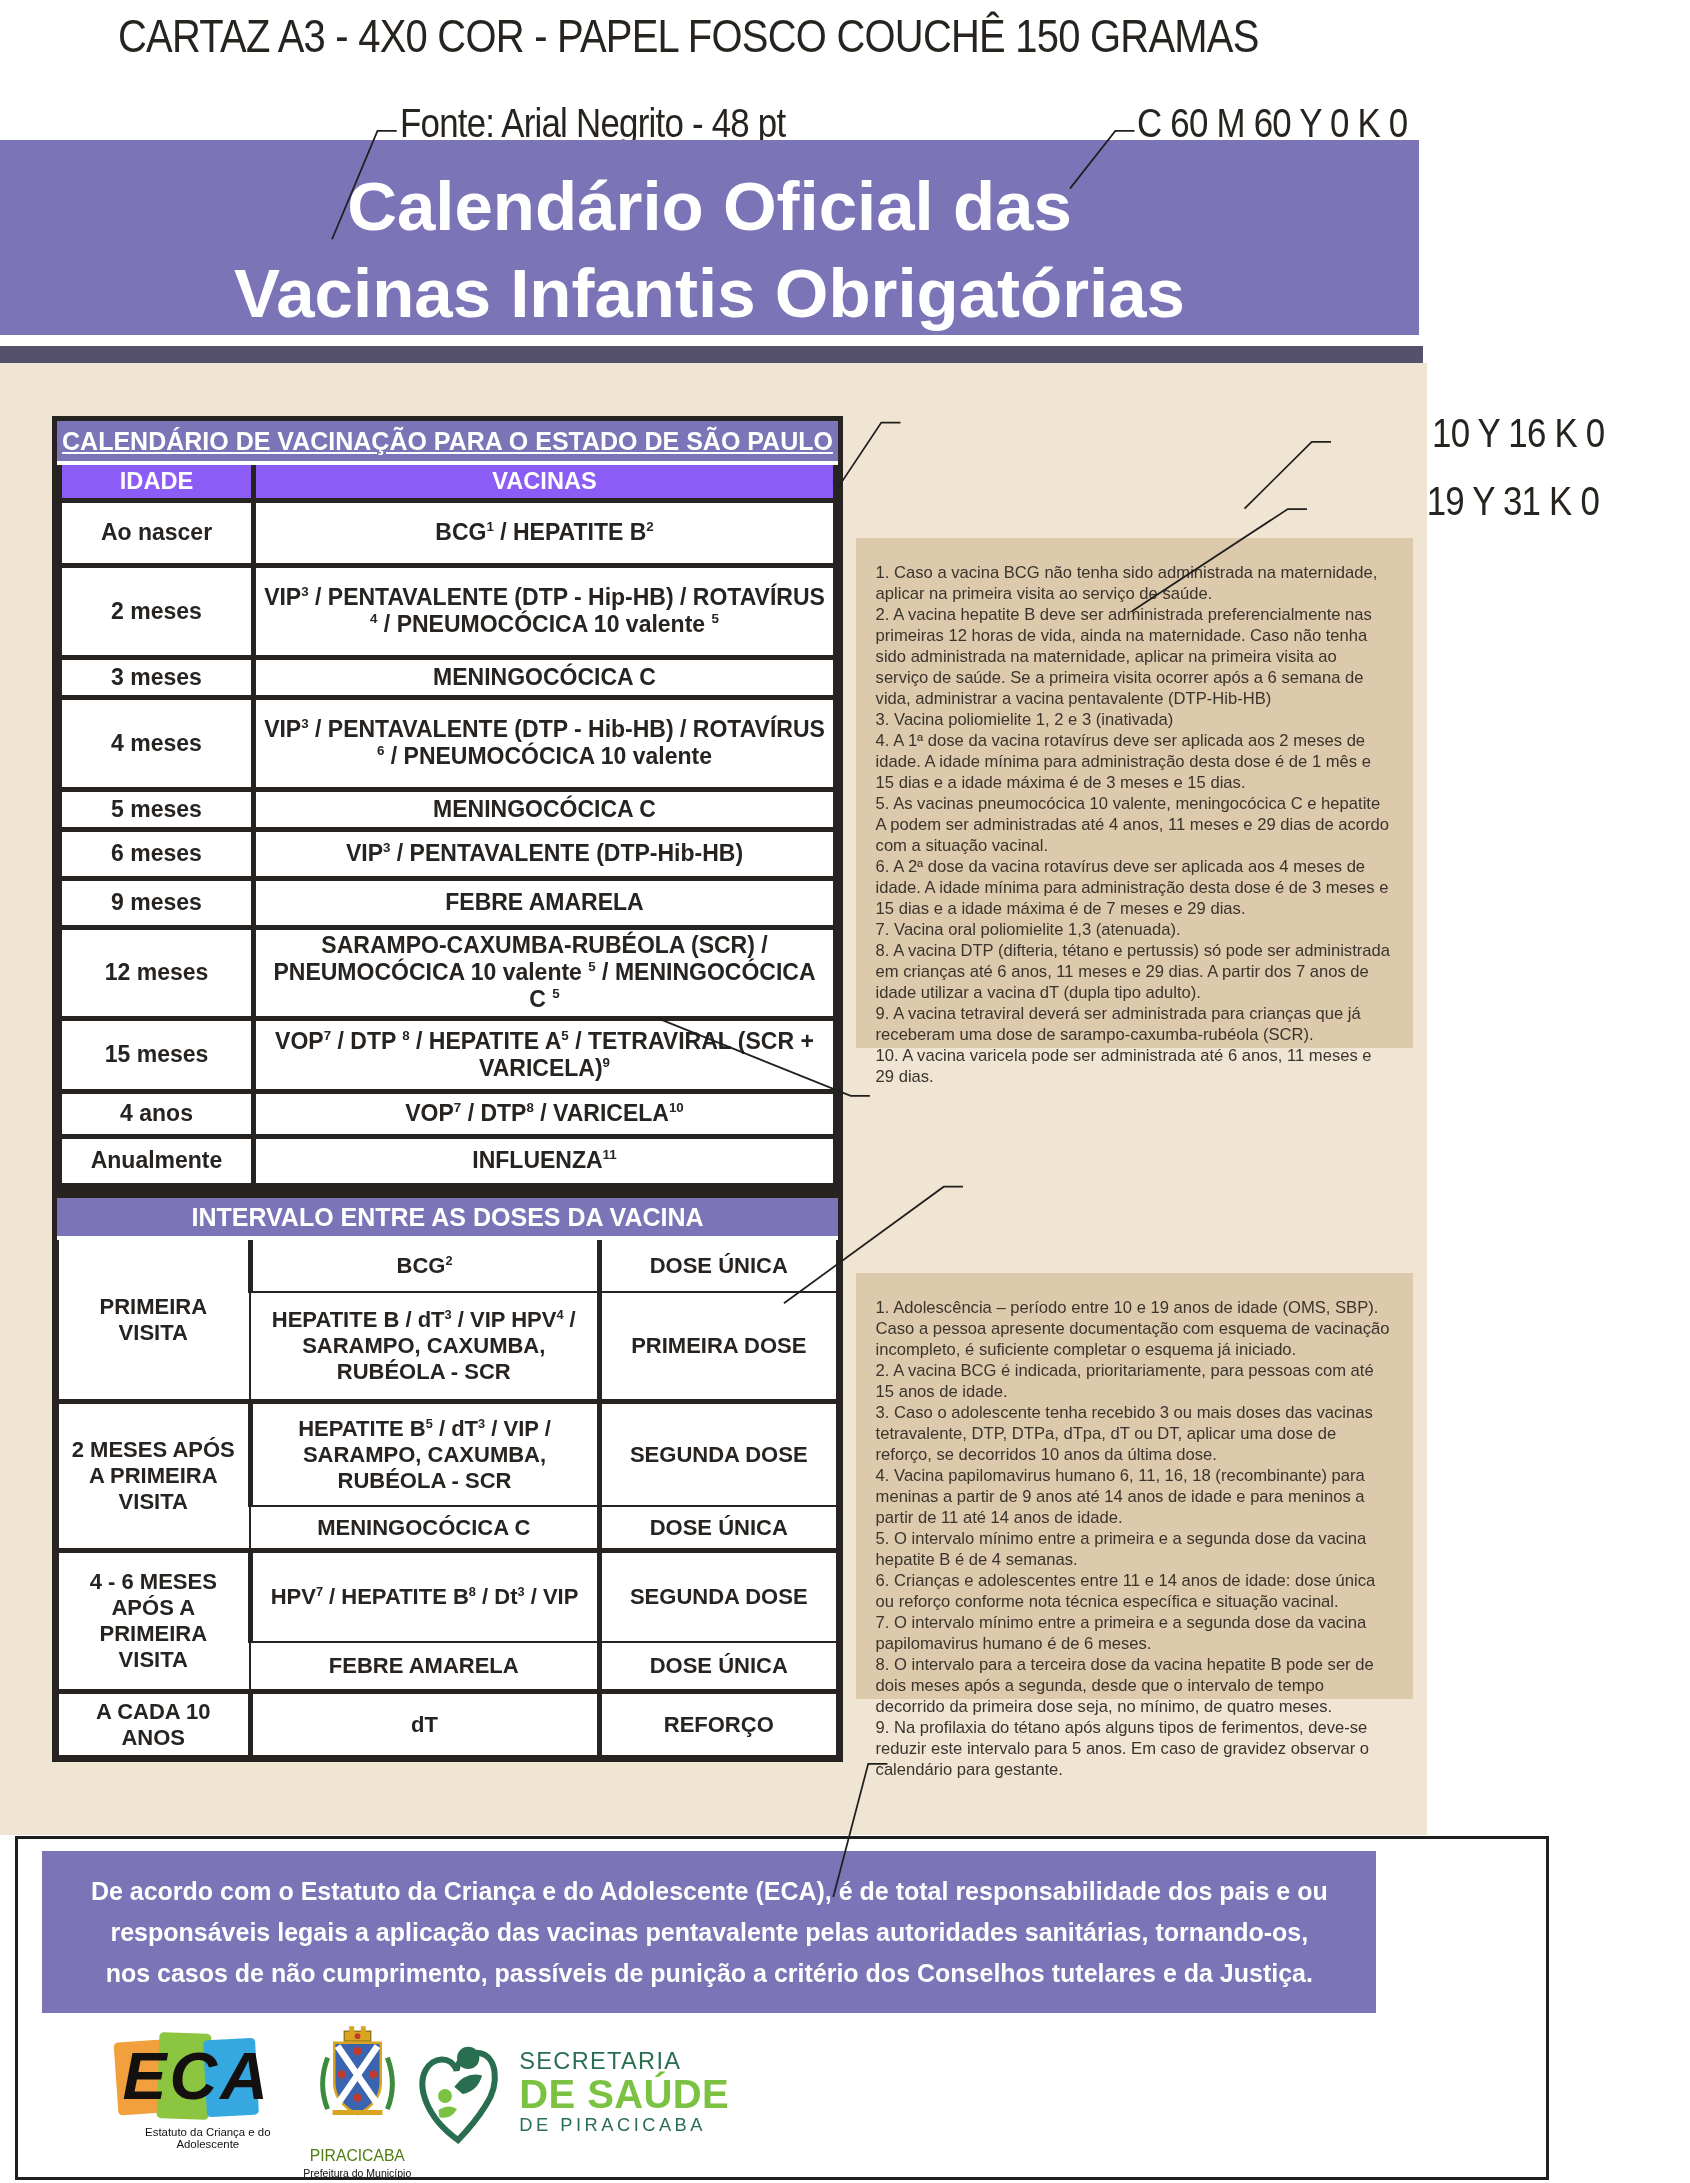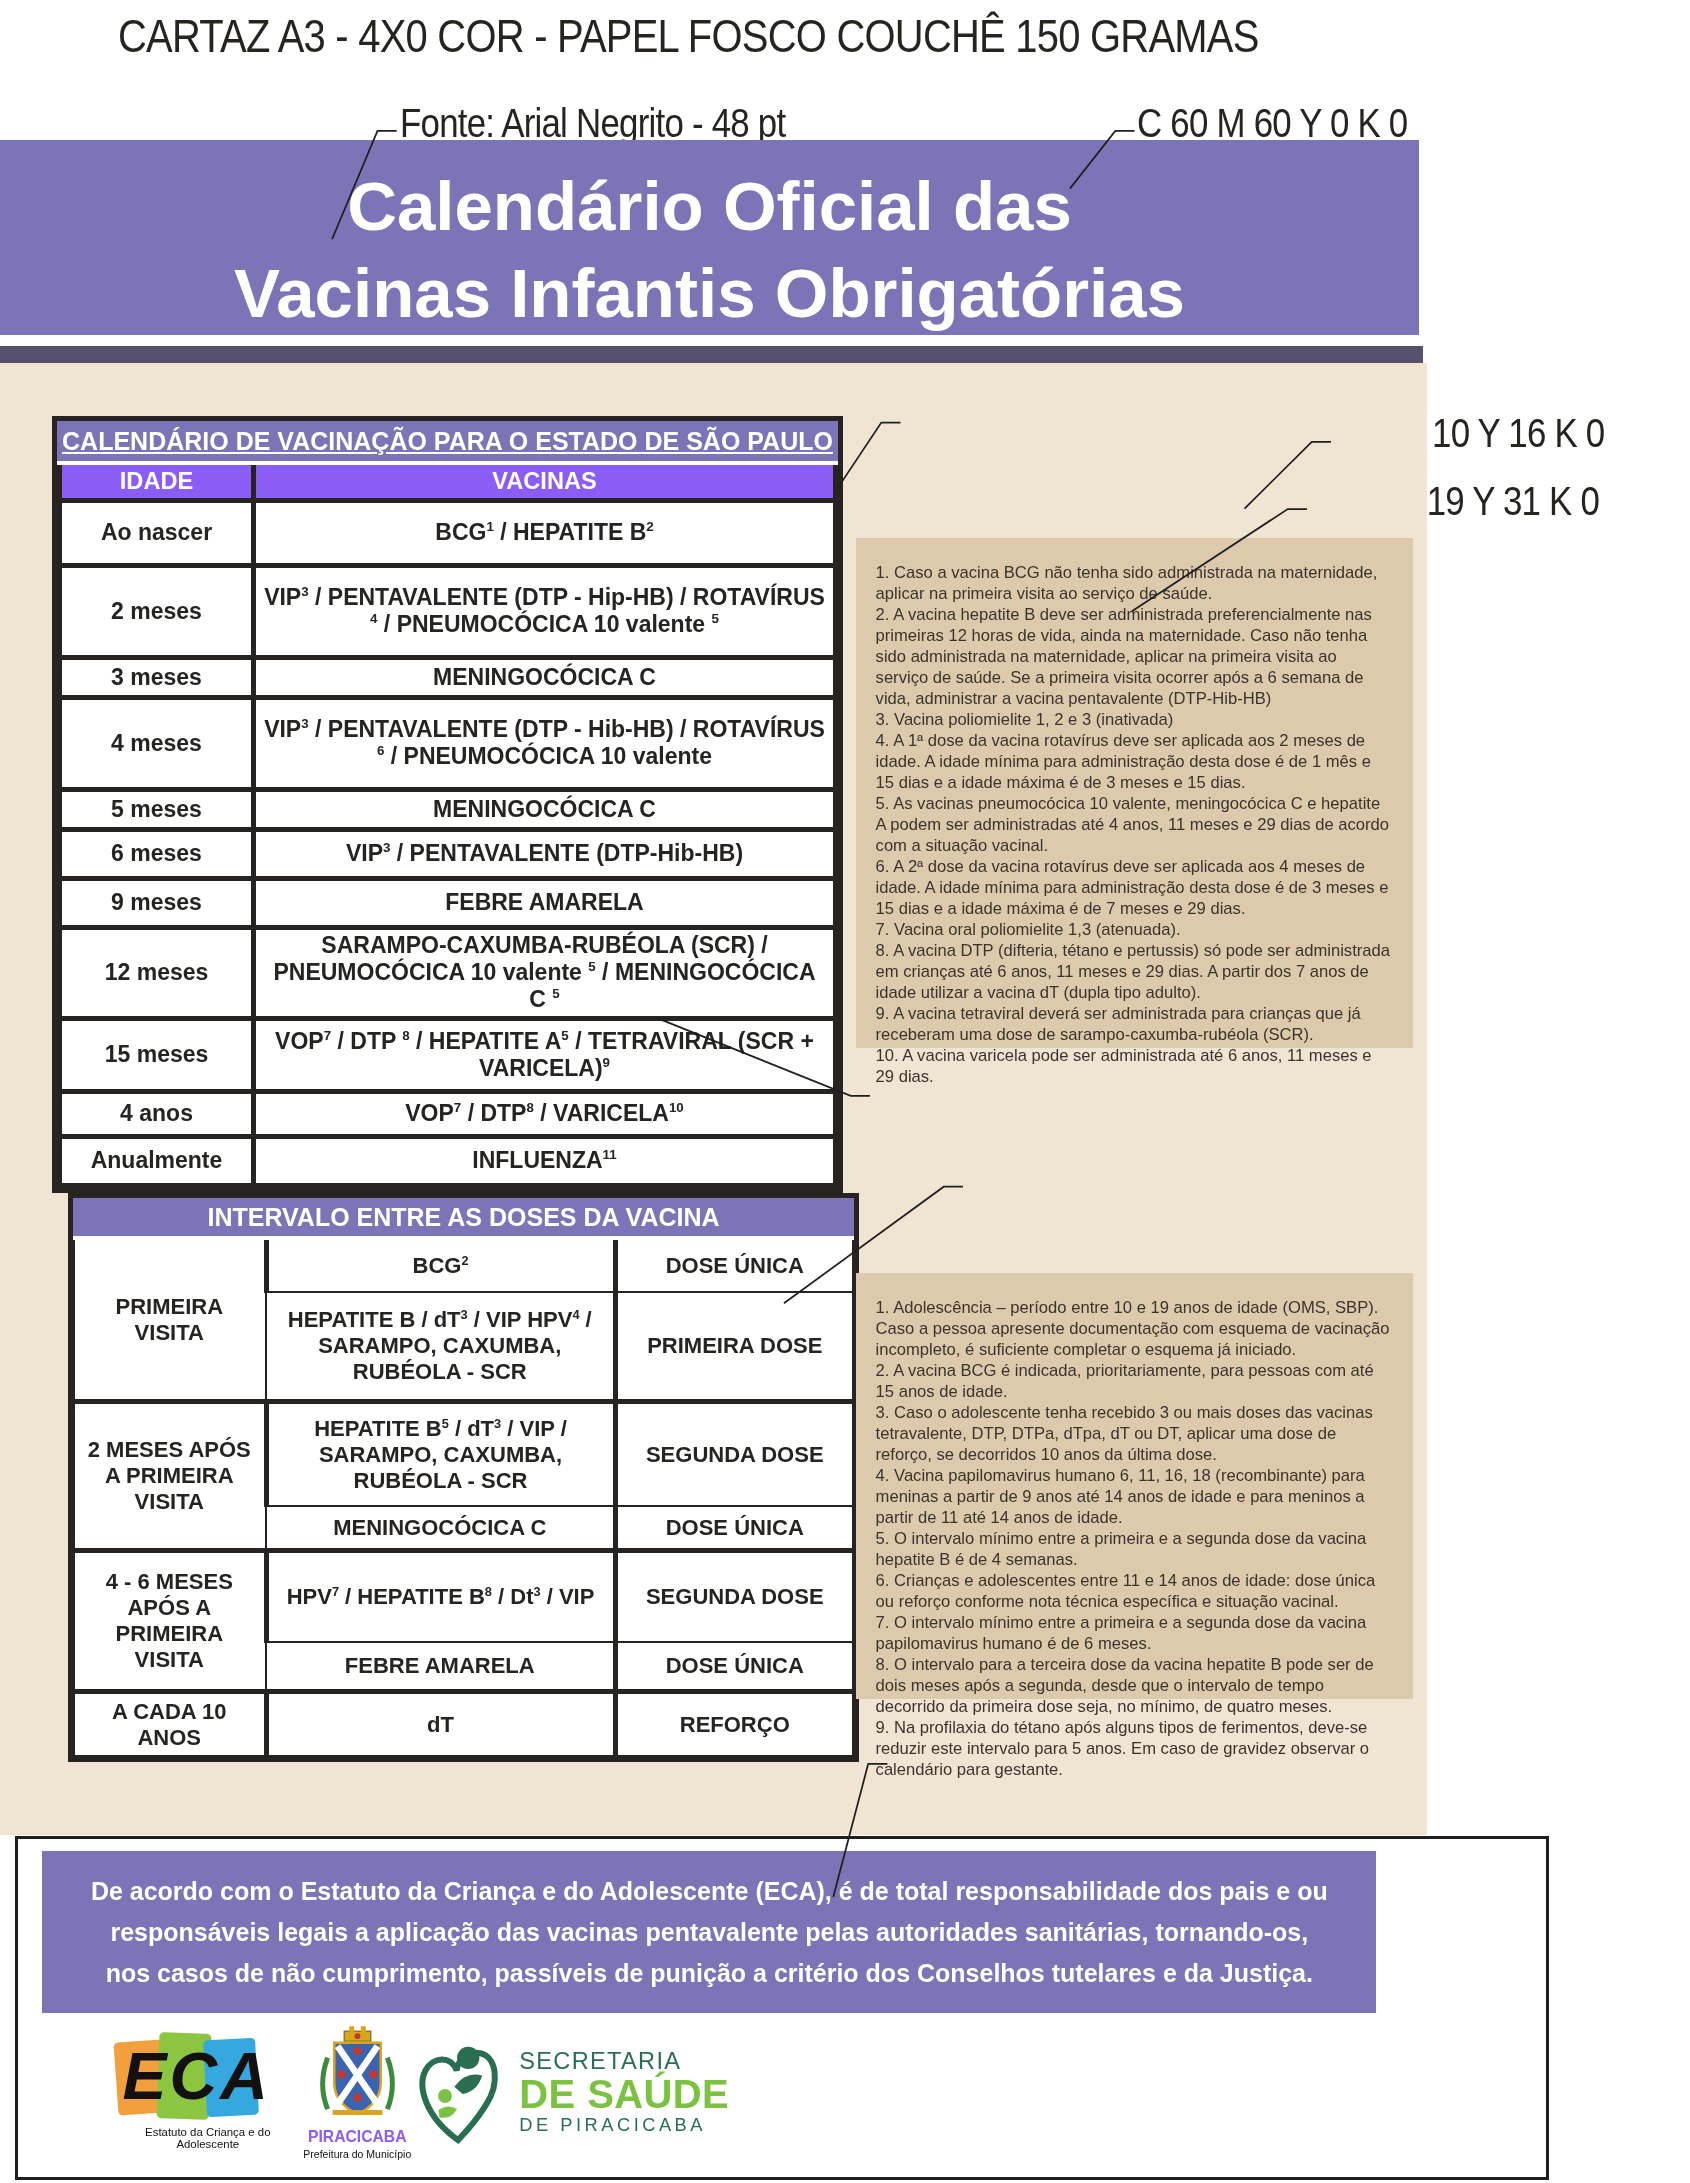--- a/index.html
+++ b/index.html
@@ -15,21 +15,21 @@
   #poster-header { position:absolute; left:0; top:140px; width:1419px; height:195px;
                    background:#7b74b7; text-align:center; color:#ffffff; font-weight:bold; }
   #poster-header .tl1 { font-size:69px; padding-top:27px; }
   #poster-header .tl2 { font-size:69px; padding-top:7.9px; }
   #header-strip { position:absolute; left:0; top:346px; width:1423px; height:17.5px; background:#55506b; }
   #beige-bg { position:absolute; left:0; top:363px; width:1427px; height:1472px; background:#f0e4d2; }
 
   
   .tbl-wrap { position:absolute; background:#ffffff; border:5.2px solid #262320; box-sizing:border-box; }
   #t1-wrap { left:52px; top:416px; width:791px; }
-  #t2-wrap { left:52px; top:1193px; width:791px;margin-left:16px; }
+  #t2-wrap { left:52px; top:1193px; width:791px; }
   .tbl-banner { background:#7b74b7; color:#ffffff; font-weight:bold; display:flex;
                 align-items:center; justify-content:center; text-align:center; }
   #t1-wrap .tbl-banner { height:40px; font-size:25px; margin-bottom:4.4px;text-decoration:underline; }
   #t2-wrap .tbl-banner { height:38px; font-size:25px; margin-bottom:4.4px; }
   table { width:100%; border-collapse:collapse; table-layout:fixed; }
   td,th { font-weight:bold; text-align:center; vertical-align:middle; color:#262320;
           padding:2.6px 7.9px; box-sizing:border-box; overflow:hidden; }
   #t1 td, #t1 th { border:5.2px solid #262320; }
   #t1 th { background:#8b5cf6; color:#ffffff; font-size:23.6px; height:28px; border-top:0; }
   #t1 td { font-size:23px; line-height:27px; }
@@ -69,21 +69,21 @@
   #eca-logo .s1 { left:0;   top:9.6px; width:49px; height:73px; background:#f2a03d; transform:rotate(-4deg); }
   #eca-logo .s2 { left:42px; top:1.7px;  width:52px; height:86px; background:#8cc640; transform:rotate(2deg); }
   #eca-logo .s3 { left:89px;top:7.9px; width:52px; height:77px; background:#35a8e0; transform:rotate(-3deg); }
   #eca-letters { position:absolute; left:6.1px; top:7px; font-size:66px; font-weight:900; font-style:italic;
                  letter-spacing:3.1px; color:#14100f; }
   #eca-caption { position:absolute; left:0; top:95px; width:183px; text-align:center;
                  font-size:11.4px; color:#14100f; }
 
   
   #pref-logo { position:absolute; left:282px; top:187px; width:114px; height:140px; text-align:center; }
-  #pref-name { font-size:15.7px; font-weight:bold; color:#8b5cf6; margin-top:1px; }
+  #pref-name { font-size:15.7px; font-weight:normal; color:#4d7c0f; margin-top:20px; }
   #pref-sub  { font-size:10.5px; color:#14100f; margin-top:1.7px; }
 
   
   #saude-logo { position:absolute; left:393px; top:192px; width:332px; height:131px; }
   #saude-text { position:absolute; left:108px; top:17.5px; line-height:1.05; }
   .sa1 { font-size:23.6px; color:#2a6e52; letter-spacing:1.3px; }
   .sa2 { font-size:40px; font-weight:bold; color:#7cc242; letter-spacing:0.4px; }
   .sa3 { font-size:18.3px; color:#2a6e52; letter-spacing:3.5px; }
 </style>
 </head>

